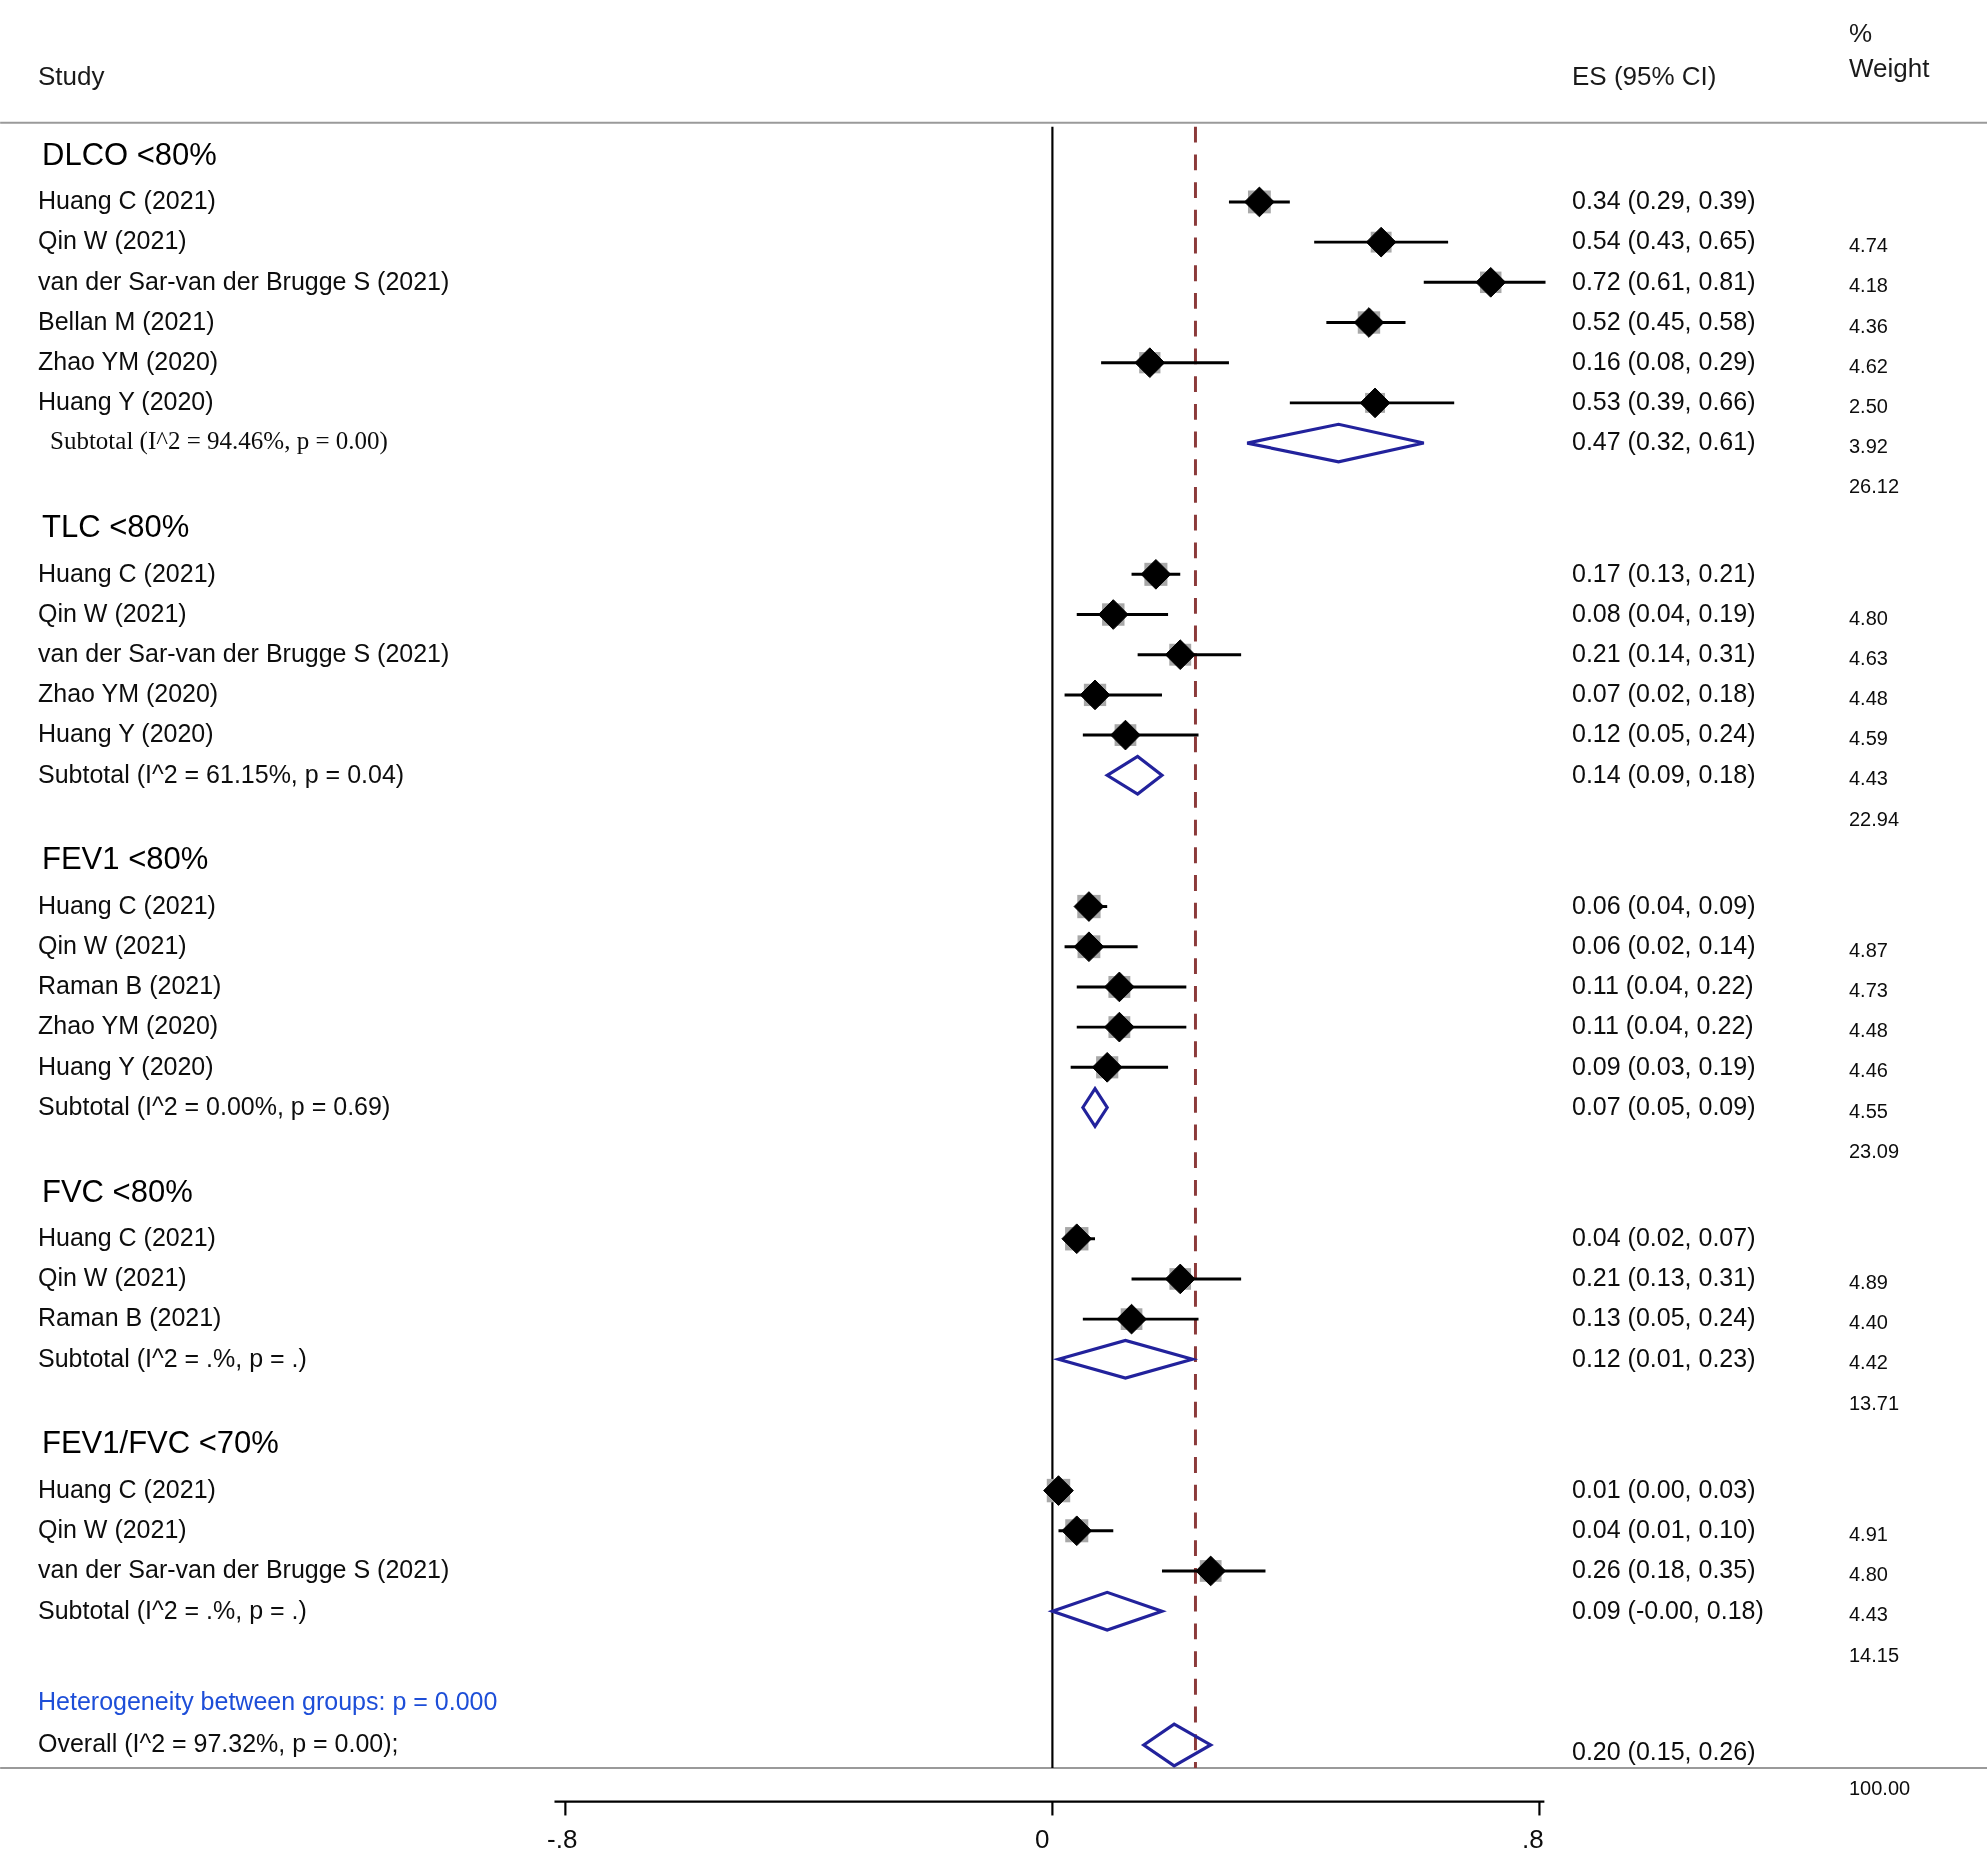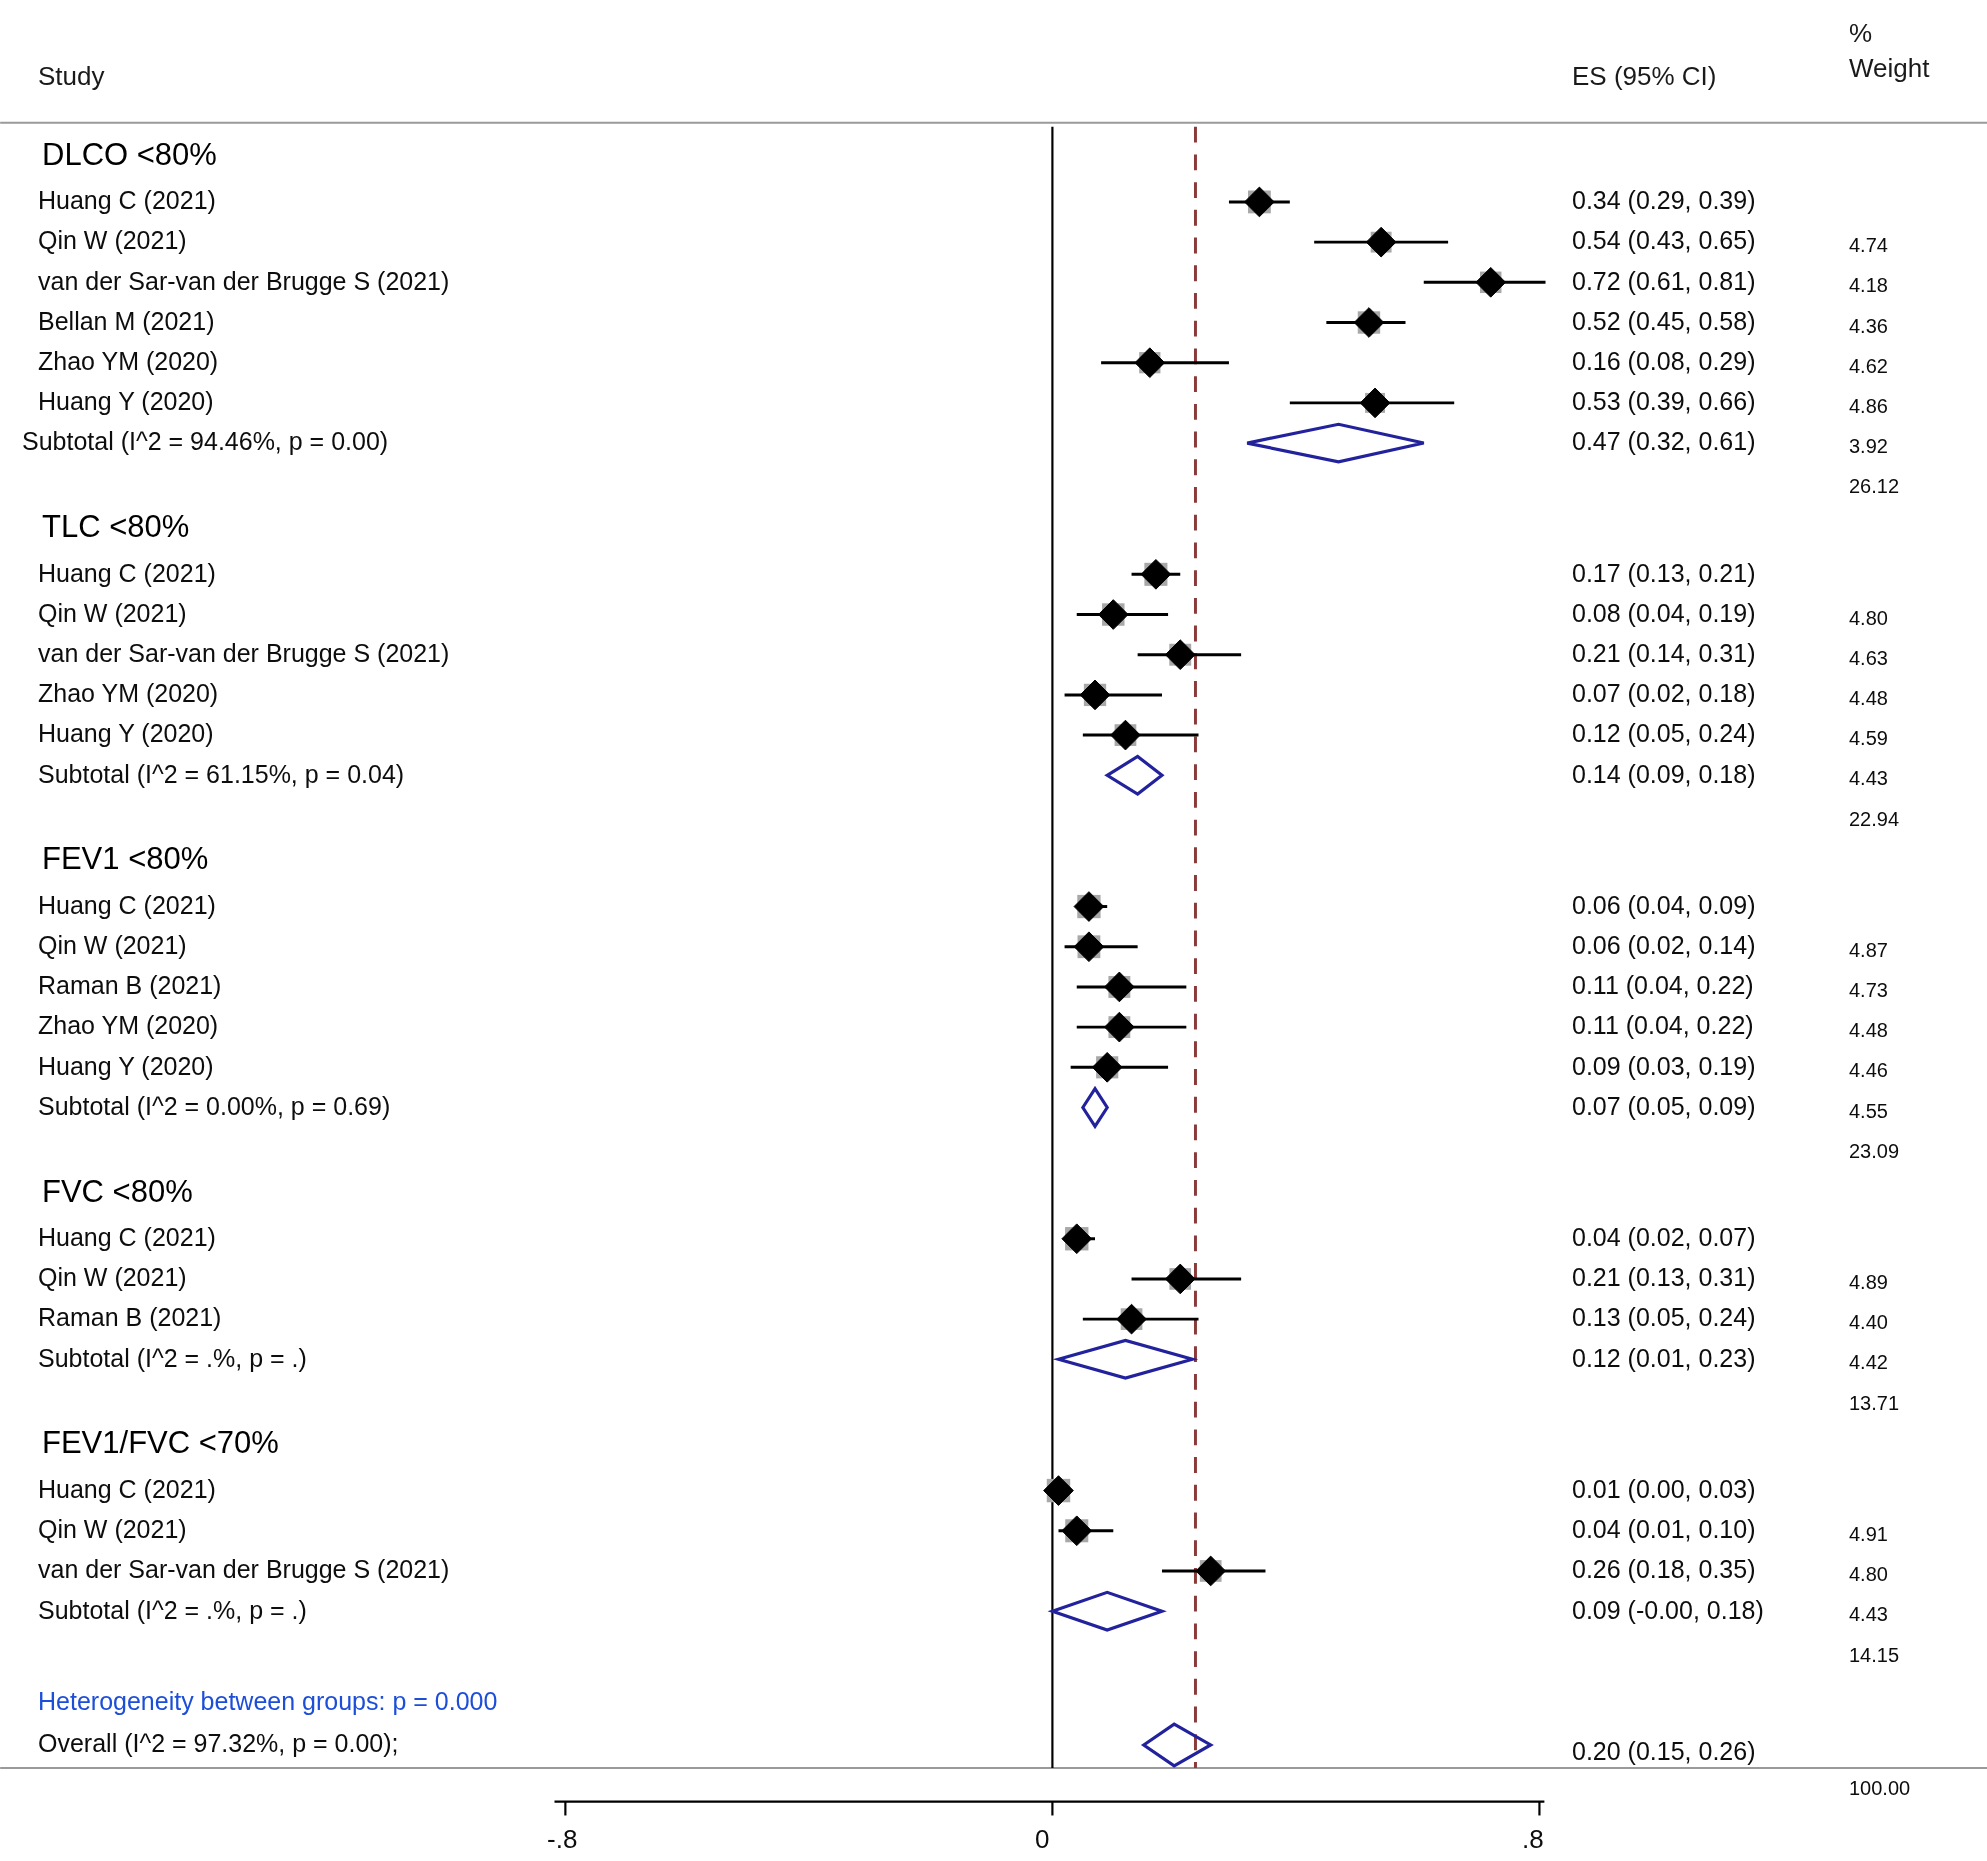--- a/index.html
+++ b/index.html
@@ -172,25 +172,25 @@
     <div class="es" style="left: 1572px; top: 226px;">0.54 (0.43, 0.65)</div>
     <div class="wt" style="left: 1849px; top: 226px;">4.18</div>
     <div class="rowlabel" style="left: 38px; top: 267px;">van der Sar-van der Brugge S (2021)</div>
     <div class="es" style="left: 1572px; top: 267px;">0.72 (0.61, 0.81)</div>
     <div class="wt" style="left: 1849px; top: 267px;">4.36</div>
     <div class="rowlabel" style="left: 38px; top: 307px;">Bellan M (2021)</div>
     <div class="es" style="left: 1572px; top: 307px;">0.52 (0.45, 0.58)</div>
     <div class="wt" style="left: 1849px; top: 307px;">4.62</div>
     <div class="rowlabel" style="left: 38px; top: 347px;">Zhao YM (2020)</div>
     <div class="es" style="left: 1572px; top: 347px;">0.16 (0.08, 0.29)</div>
-    <div class="wt" style="left: 1849px; top: 347px;">4.86</div>
+    <div class="wt" style="left: 1849px; top: 347px;">2.50</div>
     <div class="rowlabel" style="left: 38px; top: 387px;">Huang Y (2020)</div>
     <div class="es" style="left: 1572px; top: 387px;">0.53 (0.39, 0.66)</div>
     <div class="wt" style="left: 1849px; top: 387px;">3.92</div>
-    <div class="rowlabel" style="left: 22px; top: 427px;">Subtotal  (I^2 = 94.46%, p = 0.00)</div>
+    <div class="rowlabel" style="left: 50px; top: 427px; font-family: Liberation Serif, serif;">Subtotal  (I^2 = 94.46%, p = 0.00)</div>
     <div class="es" style="left: 1572px; top: 427px;">0.47 (0.32, 0.61)</div>
     <div class="wt" style="left: 1849px; top: 427px;">26.12</div>
     <div class="grouplabel" style="left: 42px; top: 509px;">TLC &lt;80%</div>
     <div class="rowlabel" style="left: 38px; top: 559px;">Huang C (2021)</div>
     <div class="es" style="left: 1572px; top: 559px;">0.17 (0.13, 0.21)</div>
     <div class="wt" style="left: 1849px; top: 559px;">4.80</div>
     <div class="rowlabel" style="left: 38px; top: 599px;">Qin W (2021)</div>
     <div class="es" style="left: 1572px; top: 599px;">0.08 (0.04, 0.19)</div>
     <div class="wt" style="left: 1849px; top: 599px;">4.63</div>
     <div class="rowlabel" style="left: 38px; top: 639px;">van der Sar-van der Brugge S (2021)</div>

